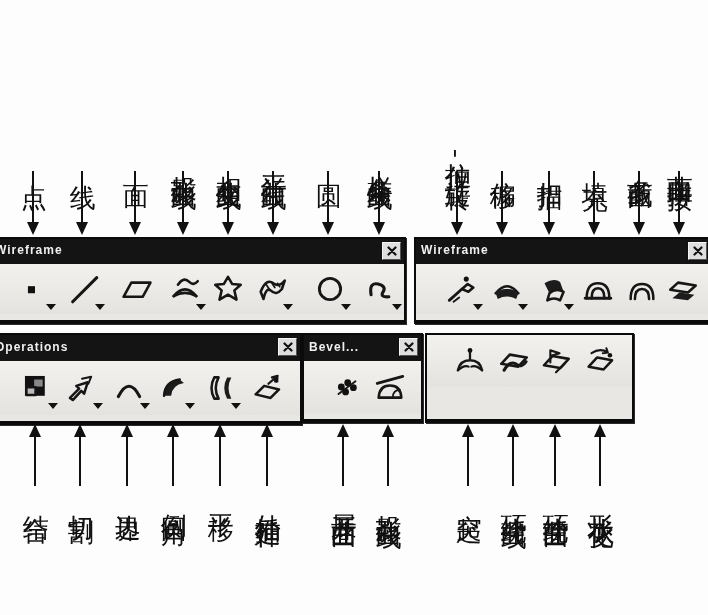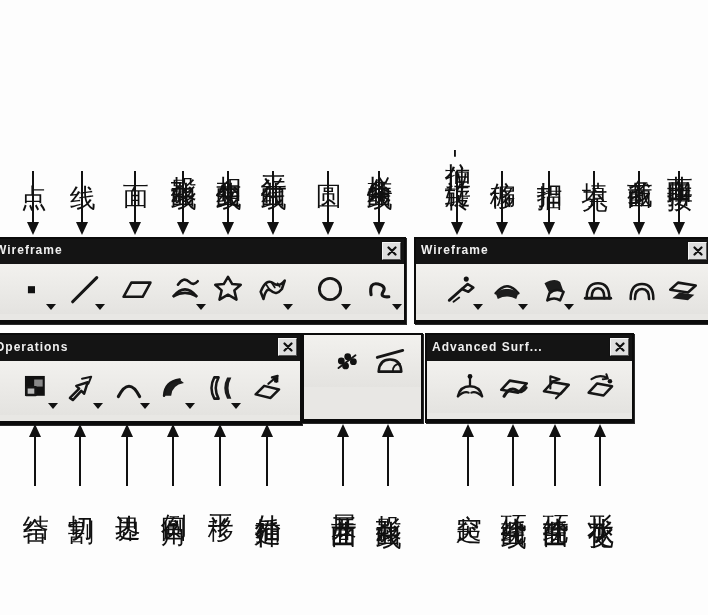--- a/index.html
+++ b/index.html
@@ -167,45 +167,45 @@
             </svg></span><span class="dd"></span></div>
         <div class="tool" style="left: 277px;"><span><svg viewBox="0 0 24 24" fill="none" stroke="#161616" stroke-width="1.8" stroke-linecap="round" stroke-linejoin="round">
               <path d="M4 16.5 L10 10.5 L20.5 13 L14.5 19 Z"></path>
               <path d="M13 9 L19.5 3.5 M19.5 3.5 L15.5 4.5 M19.5 3.5 L18.5 7.5" stroke-width="1.6"></path>
               <rect x="17" y="5" width="3" height="3" fill="#111" stroke="none"></rect>
             </svg></span></div>
       </div>
   </div>
 
   <div class="toolbar" style="left: 302px; top: 333px; width: 117px; height: 84px;">
+    <div class="titlebar" style="height: 26px; line-height: 26px;">
+      <span class="title">Bevel...</span>
+      <div class="closebtn">
+        <svg viewBox="0 0 10 10">
+            <path d="M1.5 1.5 L8.5 8.5 M8.5 1.5 L1.5 8.5" stroke="#111" stroke-width="2.2" stroke-linecap="round"></path>
+          </svg>
+      </div>
+    </div>
     <div class="iconrow" style="height: 52px;">
         <div class="tool" style="left: 43px;"><span><svg viewBox="0 0 24 24" fill="none" stroke="#161616" stroke-width="1.8" stroke-linecap="round" stroke-linejoin="round">
               <circle cx="8" cy="12" r="2.4" fill="#111" stroke="none"></circle>
               <circle cx="12.5" cy="9" r="2.4" fill="#111" stroke="none"></circle>
               <circle cx="16.5" cy="12.5" r="2.4" fill="#111" stroke="none"></circle>
               <circle cx="11" cy="15.5" r="2.4" fill="#111" stroke="none"></circle>
               <path d="M6 17 L18 8" stroke-width="1.3"></path>
             </svg></span></div>
         <div class="tool" style="left: 86px;"><span><svg viewBox="0 0 24 24" fill="none" stroke="#161616" stroke-width="1.8" stroke-linecap="round" stroke-linejoin="round">
               <path d="M4 19.5 Q4.5 11 12 11 Q19.5 11 20 19.5 Z"></path>
               <path d="M3 9.5 L21 4.5" stroke-width="2"></path>
               <path d="M14 19.5 Q14 14 19 14" stroke-width="1.3"></path>
             </svg></span></div>
       </div>
   </div>
 
   <div class="toolbar" style="left: 425px; top: 333px; width: 205px; height: 84px;">
-    <div class="titlebar" style="height: 26px; line-height: 26px;">
-      <span class="title">Advanced Surf...</span>
-      <div class="closebtn">
-        <svg viewBox="0 0 10 10">
-            <path d="M1.5 1.5 L8.5 8.5 M8.5 1.5 L1.5 8.5" stroke="#111" stroke-width="2.2" stroke-linecap="round"></path>
-          </svg>
-      </div>
-    </div>
     <div class="iconrow" style="height: 52px;">
         <div class="tool" style="left: 43px;"><span><svg viewBox="0 0 24 24" fill="none" stroke="#161616" stroke-width="1.8" stroke-linecap="round" stroke-linejoin="round">
               <path d="M3.5 18.5 Q5 11.5 12 11.5 Q19 11.5 20.5 18.5"></path>
               <path d="M3.5 18.5 Q8 14.5 11 16 M20.5 18.5 Q16 14.5 13 16" stroke-width="1.5"></path>
               <path d="M12 10.5 L12 5.5" stroke-width="1.6"></path>
               <circle cx="12" cy="4.5" r="1.7" fill="#111" stroke="none"></circle>
             </svg></span></div>
         <div class="tool" style="left: 87px;"><span><svg viewBox="0 0 24 24" fill="none" stroke="#161616" stroke-width="1.8" stroke-linecap="round" stroke-linejoin="round">
               <path d="M3 14 L9 7.5 L21 9.5 L15 16 Z"></path>
               <path d="M5 18.5 Q9.5 11 14 14.5 Q17.5 17 20.5 12.5" stroke-width="2.2"></path>

